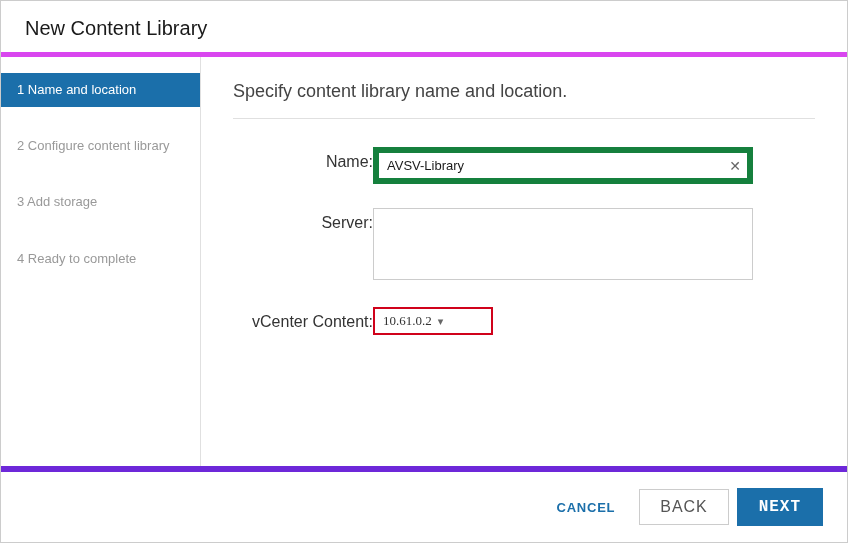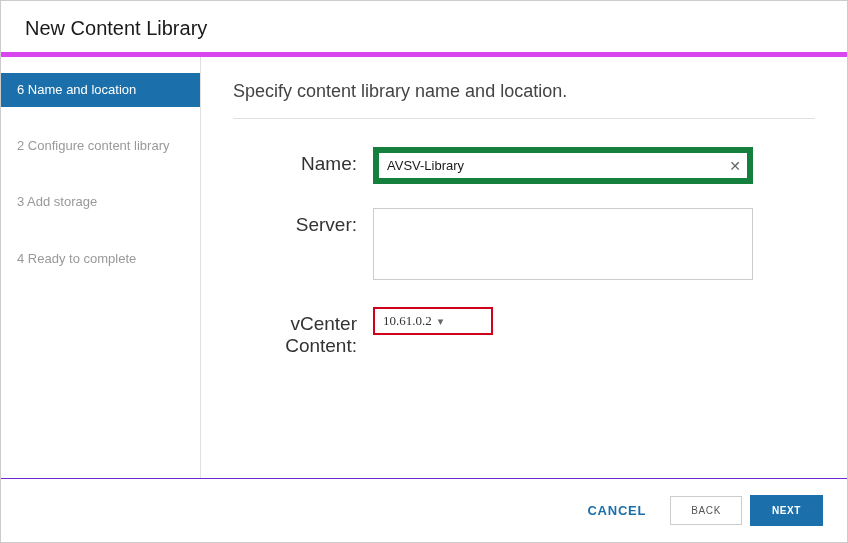--- a/index.html
+++ b/index.html
@@ -77,25 +77,24 @@
       border-top: 1px solid #e0e0e0;
       margin-bottom: 28px;
     }
     .form-row {
       display: flex;
       align-items: flex-start;
       margin-bottom: 24px;
     }
     .form-label {
       width: 140px;
-      font-size: 19px;
+      font-size: 16px;
       color: #333;
       padding-top: 6px;
       text-align: right;
-      padding-right: 16px;
       flex-shrink: 0;
     }
     .form-control-wrap {
       flex: 1;
       max-width: 380px;
     }
     .name-input-wrap {
       position: relative;
       border: 6px solid #15803d;
       display: flex;
@@ -143,30 +142,30 @@
       color: #333;
       flex: 1;
       font-family: Liberation Serif, serif;
     }
     .vcenter-select-wrap .chevron {
       color: #666;
       font-size: 11px;
       margin-left: 6px;
     }
     .dialog-footer {
-      border-top: 1px solid #6d28d9;
+      border-top: 6px solid #6d28d9;
       padding: 16px 24px;
       display: flex;
       align-items: center;
       justify-content: flex-end;
       gap: 8px;
     }
     .btn {
       padding: 8px 20px;
-      font-size: 10px;
+      font-size: 16px;
       font-weight: 500;
       cursor: pointer;
       border: 1px solid #ccc;
       background: #fff;
       color: #333;
       letter-spacing: 0.04em;
     }
     .btn-cancel {
       background: none;
       border: none;
@@ -185,36 +184,37 @@
       text-transform: uppercase;
       letter-spacing: 0.06em;
     }
     .btn-next {
       border: 2px solid #1b6faa;
       background: #1b6faa;
       color: #fff;
       text-transform: uppercase;
       letter-spacing: 0.06em;
       font-weight: 600;
+      font-family: Liberation Mono, monospace;
     }
   </style>
 </head>
 <body>
 
 <div class="dialog">
 
   <div class="dialog-header">
     <h1>New Content Library</h1>
   </div>
 
   <div class="dialog-body">
 
     <div class="sidebar">
       <div class="sidebar-item active">
-        <span>6 Name and location</span>
+        <span>1 Name and location</span>
       </div>
       <div class="sidebar-item disabled">
         <span>2 Configure content library</span>
       </div>
       <div class="sidebar-item disabled">
         <span>3 Add storage</span>
       </div>
       <div class="sidebar-item disabled">
         <span>4 Ready to complete</span>
       </div>

